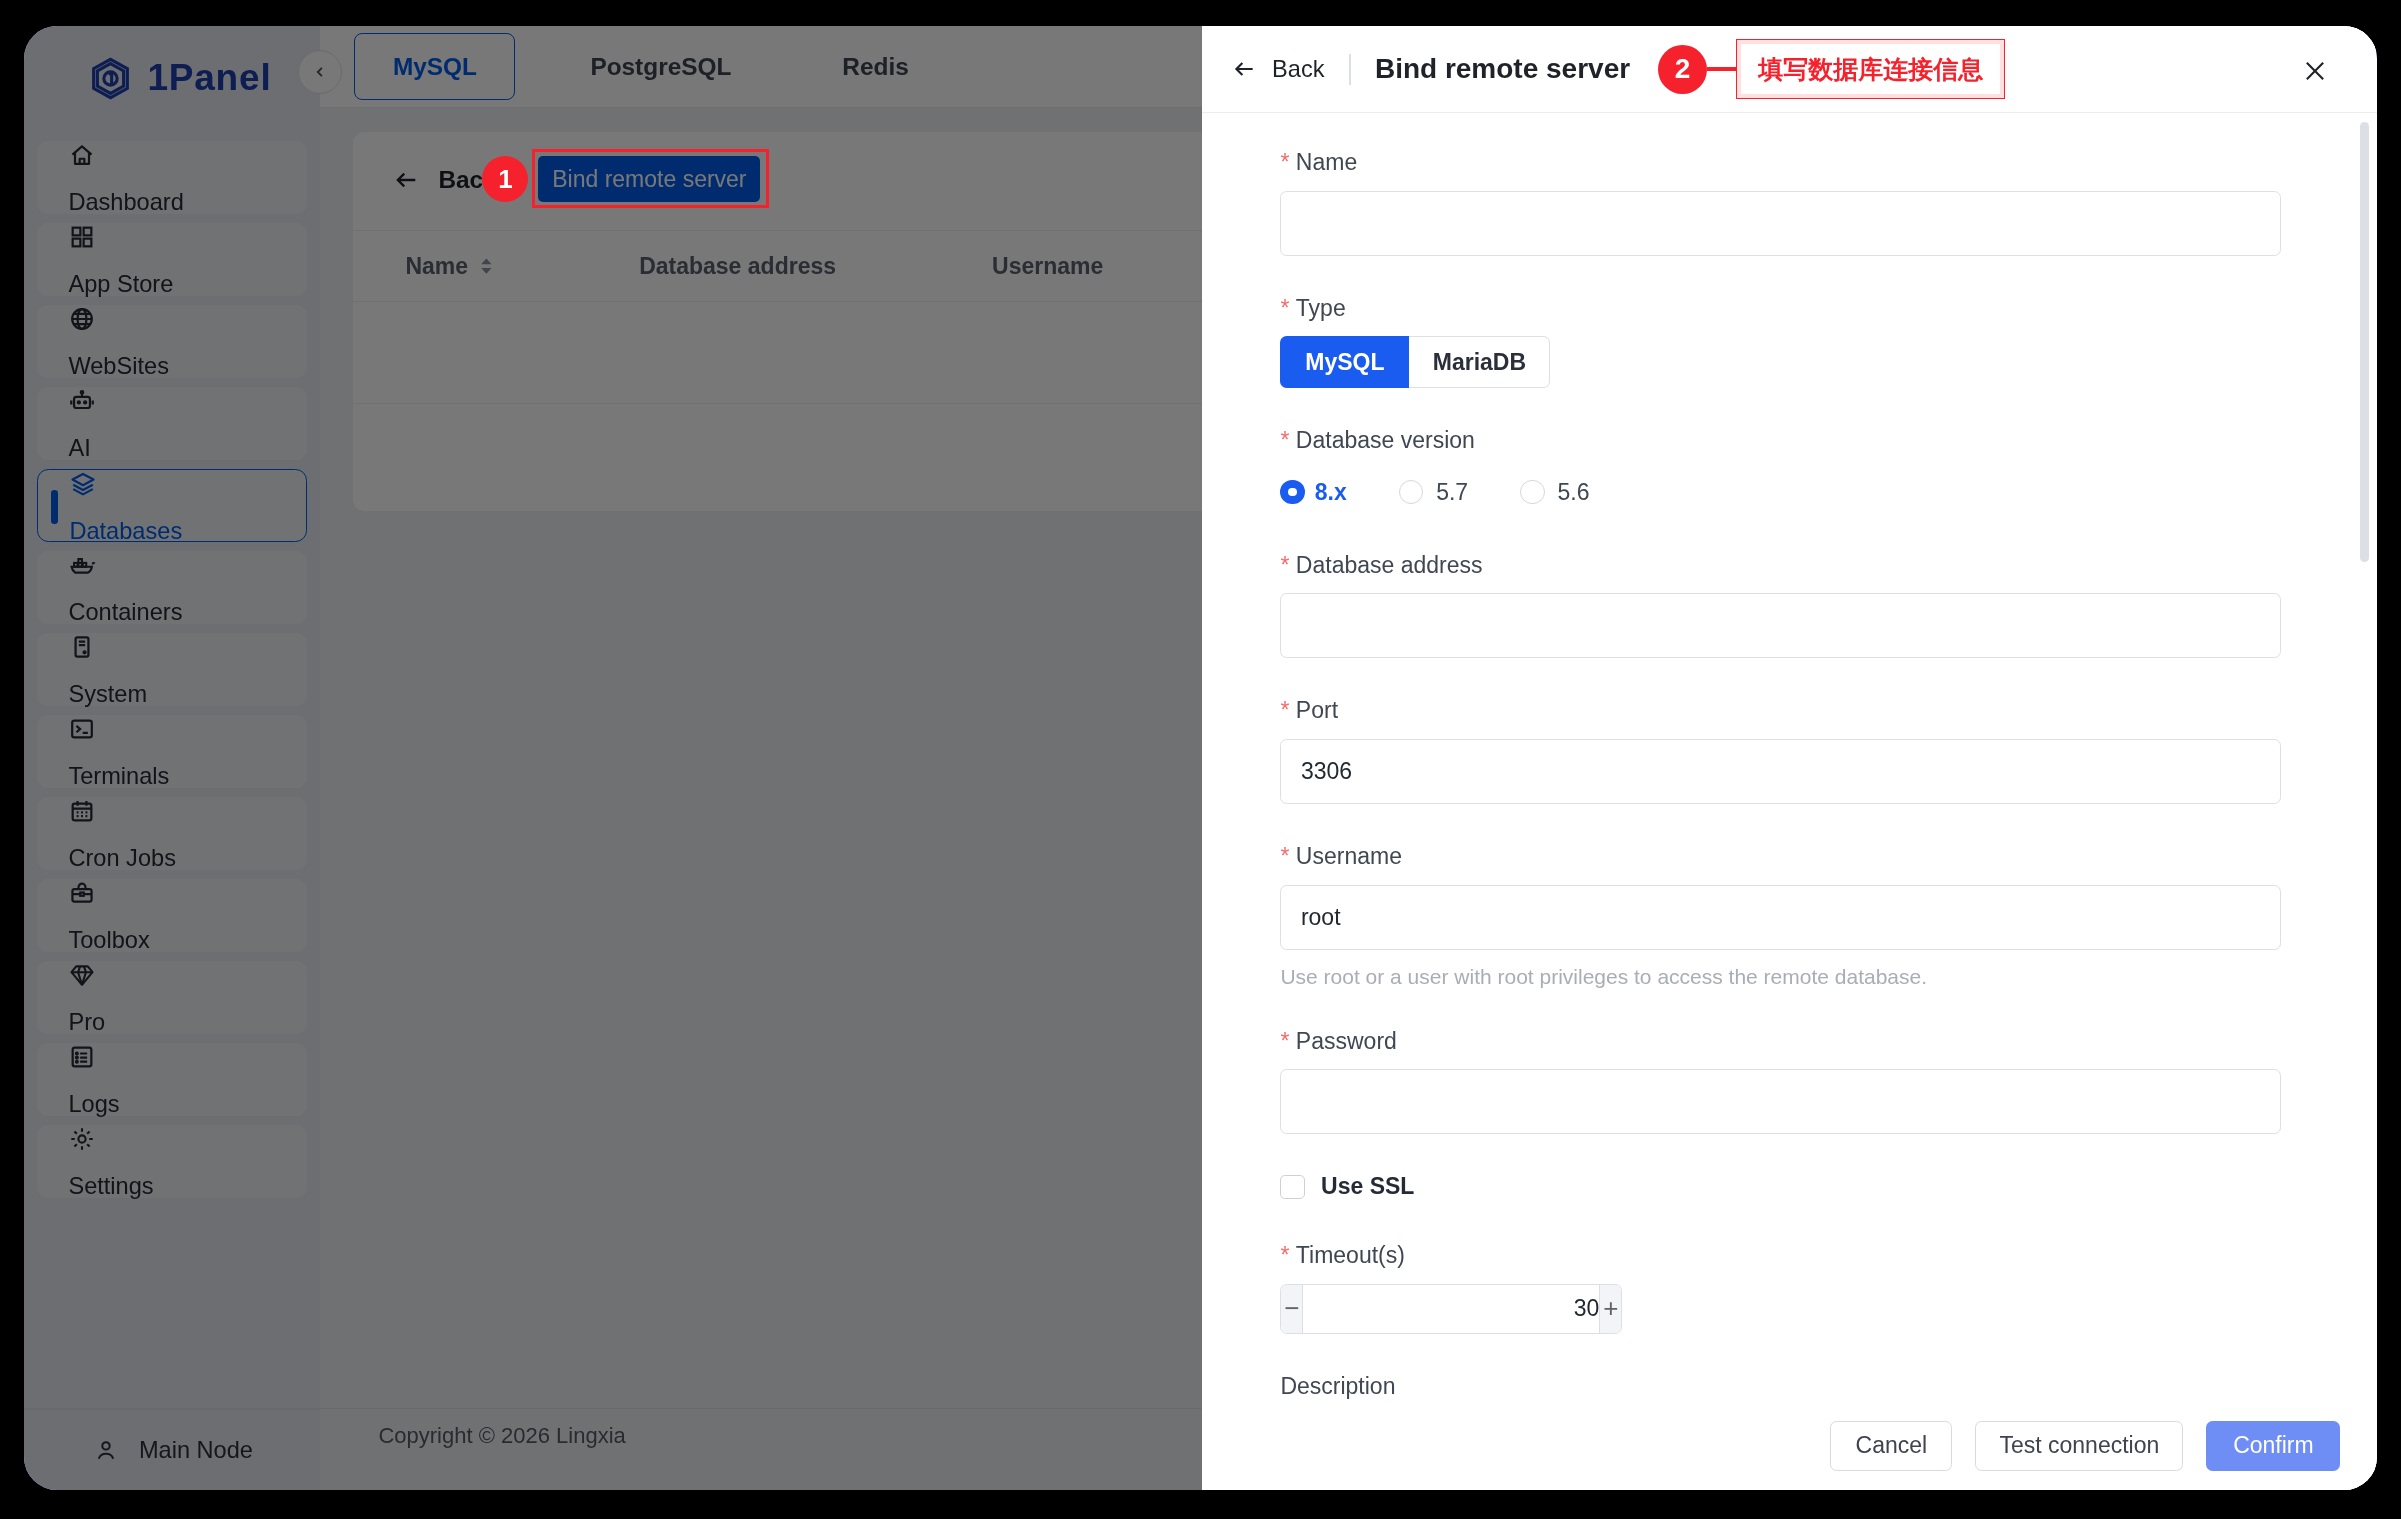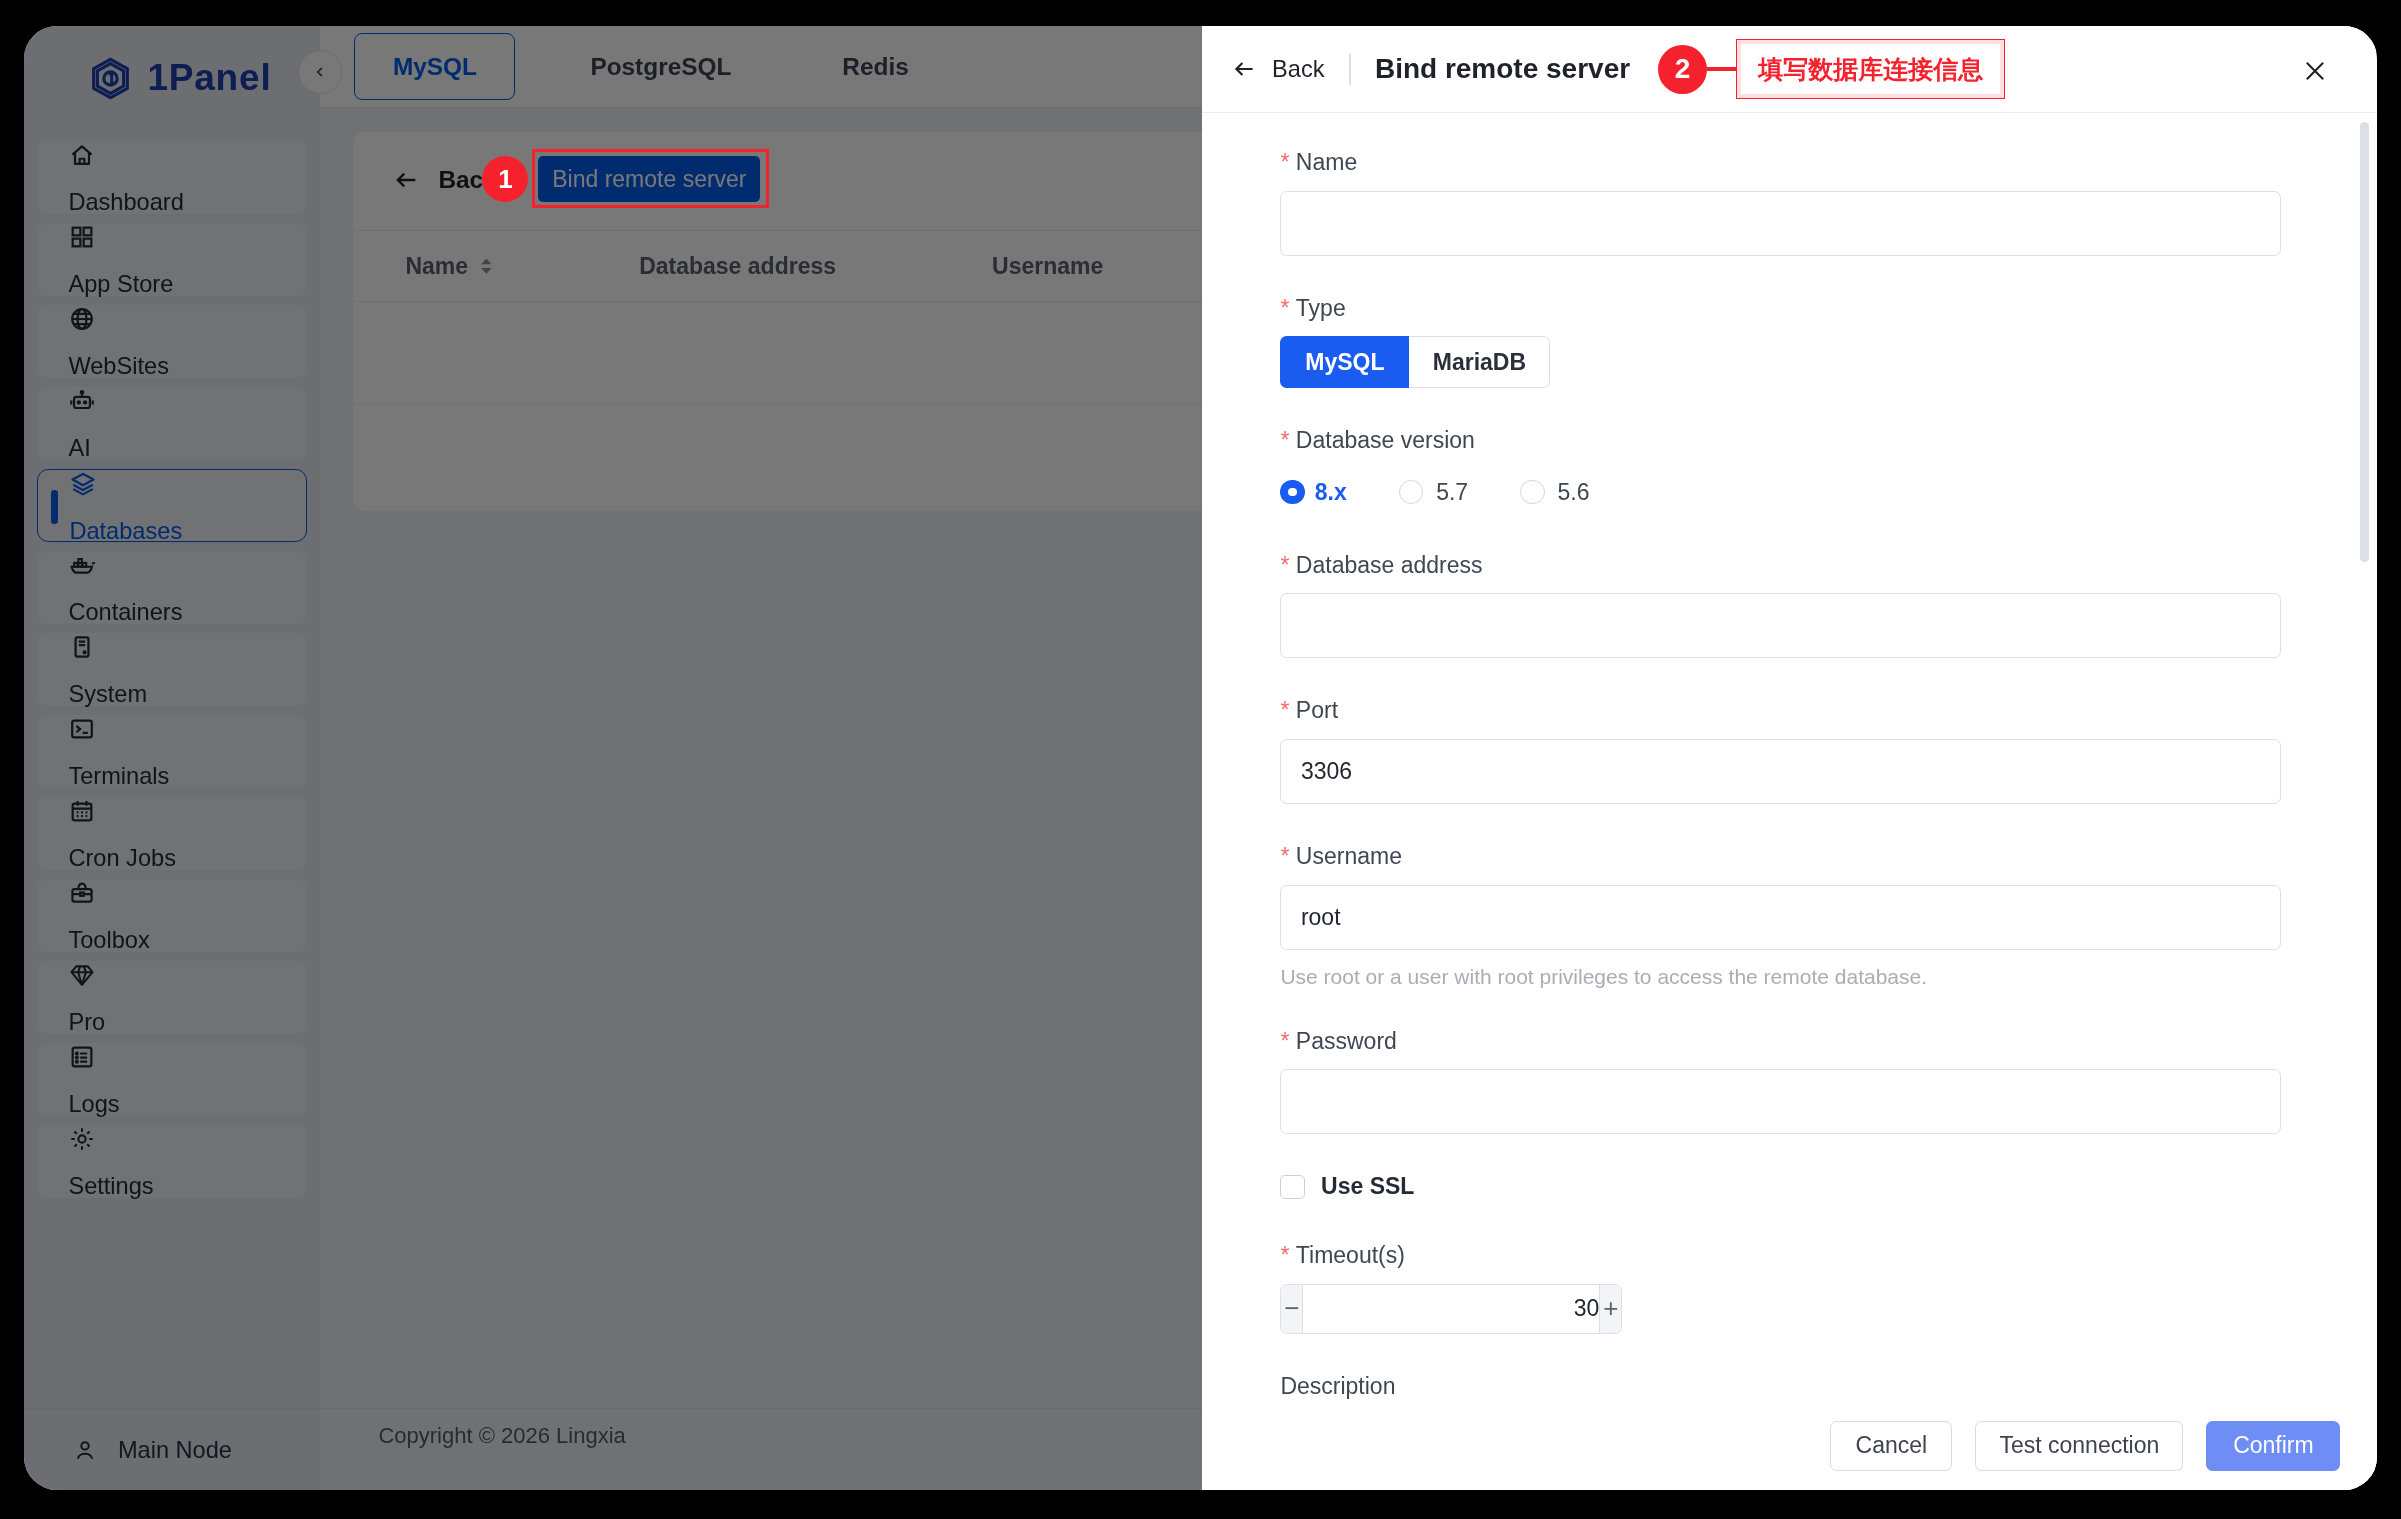--- a/index.html
+++ b/index.html
@@ -17,21 +17,21 @@
                   background:#fff; border:0.8px solid #e1e2e8; display:flex; align-items:center; justify-content:center; z-index:5; }
   .nav { padding:11.4px 13px 0 13px; }
   .nav-item { position:relative; width:270px; height:73px; border-radius:11.4px; background:#f1f3f7;
               margin-bottom:9px; display:flex; align-items:flex-start; padding:0 21px 0 31px; gap:19.5px;
               color:#252b37; font-size:23.6px;flex-direction:column; }
   .nav-item .chev { margin-left:auto; color:#6d7482; }
   .nav-item.active { border:1.6px solid #005eeb; color:#005eeb; }
   .nav-item.active .ind { position:absolute; left:13px; top:19.5px; width:6.5px; height:34px; border-radius:3.3px; background:#005eeb; }
   .nav-icon { width:28px; height:28px; flex:0 0 28px; }
   .side-footer { position:absolute; left:0; bottom:0; width:296px; height:81px; border-top:1.6px solid #dcdfe6;
-                 display:flex; align-items:center; padding-left:48px; gap:19.5px; color:#2b313c; font-size:23.6px; }
+                 display:flex; align-items:center; padding-left:69px; gap:19.5px; color:#2b313c; font-size:23.6px; }
 
   
   .content { position:absolute; left:296px; top:0; width:2056px; height:1464px; background:#eef0f4; }
   .tabbar { position:absolute; left:0; top:0; width:100%; height:82px; background:#fff; border-bottom:1.6px solid #e7e9ef;
             display:flex; align-items:center; padding-left:34px; }
   .tab-active { width:161px; height:67px; border:1.6px solid #005eeb; border-radius:8.1px; color:#005eeb;
                 font-size:24.4px; font-weight:600; display:flex; align-items:center; justify-content:center; }
   .tab { font-size:24.4px; font-weight:600; color:#3e4554; }
   .tab.pg { margin-left:75px; } .tab.redis { margin-left:111px; }
   .card { position:absolute; left:33px; top:106px; width:944px; height:379px; background:#fff; border-radius:11.4px; }

